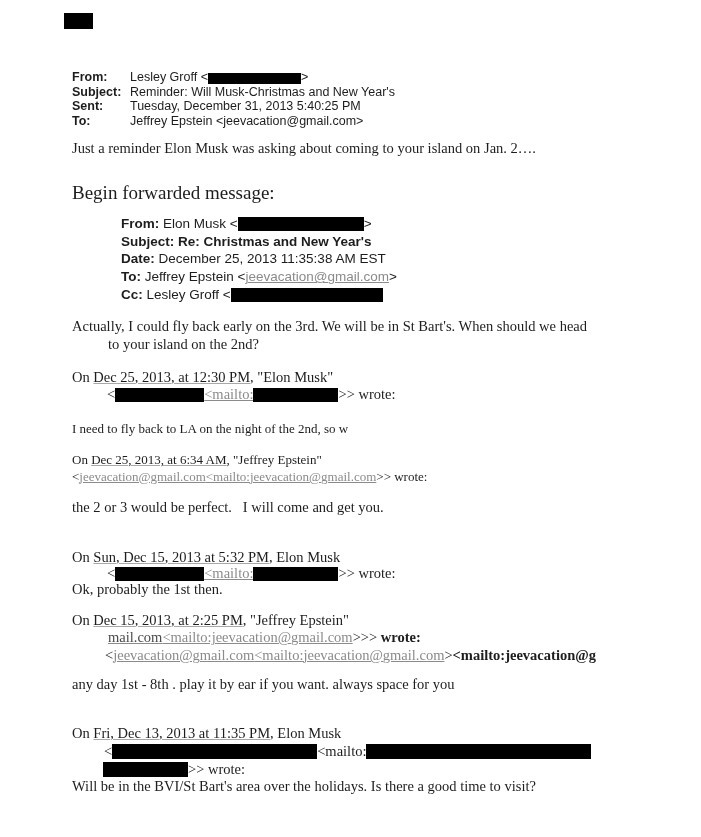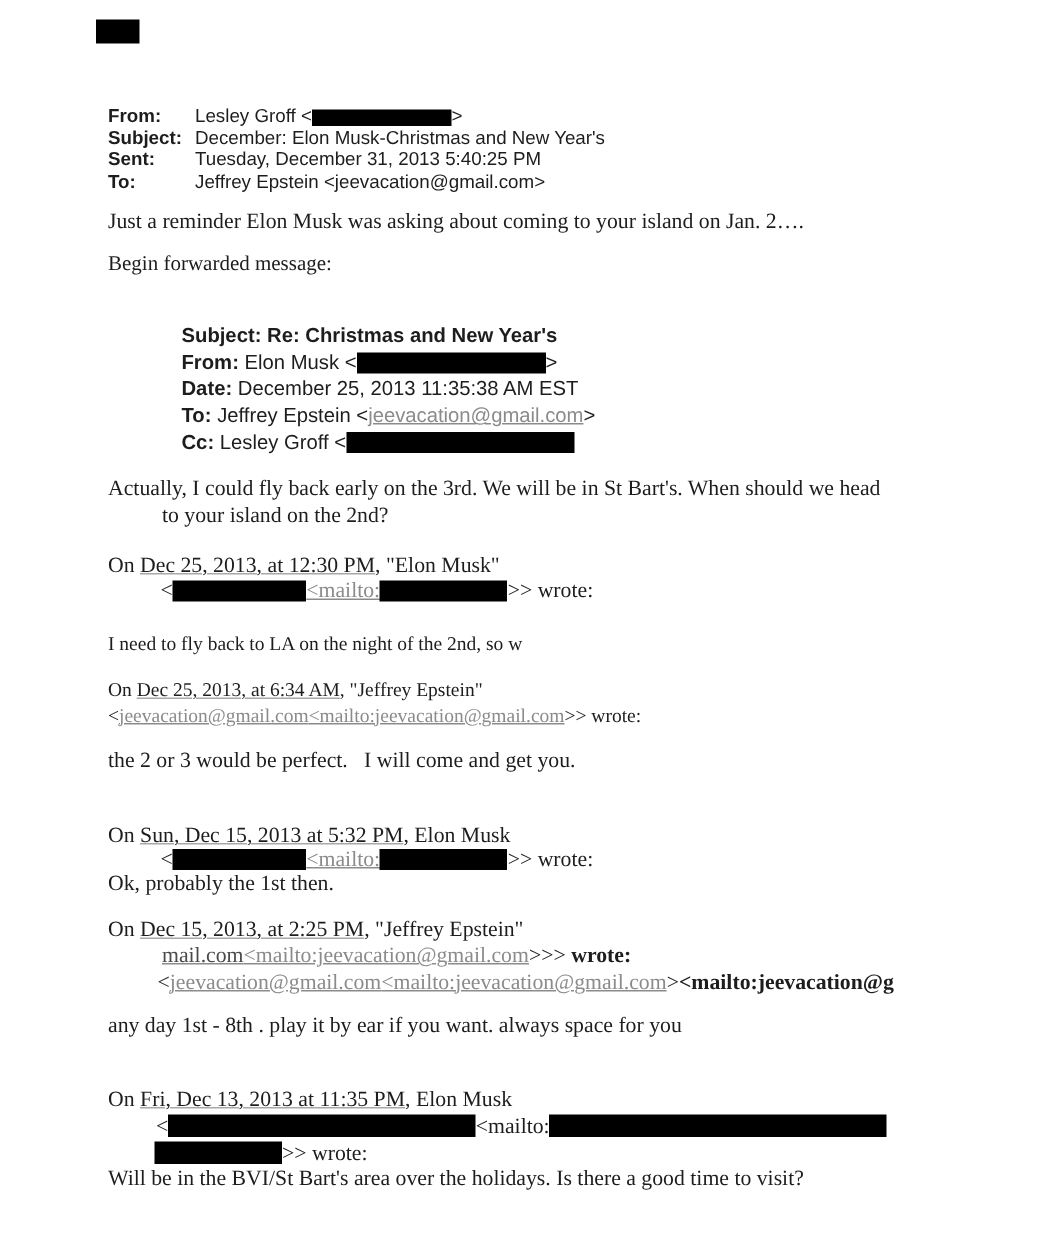--- a/index.html
+++ b/index.html
@@ -16,33 +16,33 @@
   .redact{display:inline-block;background:#000000;vertical-align:-3px;}
   .topmark{position:absolute;background:#000000;}
 </style>
 </head>
 <body>
 
 <div class="page" id="page" style="background: rgb(255, 255, 255); color: rgb(29, 29, 29);">
   <div class="topmark" id="topmark" style="left: 64px; top: 13px; width: 29px; height: 16px; background: rgb(0, 0, 0);"></div>
 <div class="block sans" style="left: 72px; top: 70px; font-size: 12.5px; line-height: 14.5px;">
       <div class="line"><span class="b " style="display: inline-block; width: 58px;">From:</span><span class="">Lesley Groff &lt;</span><span class="redact" style="width: 93px; height: 11px;"></span><span class="">&gt;</span></div>
-      <div class="line"><span class="b " style="display: inline-block; width: 58px;">Subject:</span><span class="">December: Elon Musk-Christmas and New Year's</span></div>
+      <div class="line"><span class="b " style="display: inline-block; width: 58px;">Subject:</span><span class="">Reminder: Will Musk-Christmas and New Year's</span></div>
       <div class="line"><span class="b " style="display: inline-block; width: 58px;">Sent:</span><span class="">Tuesday, December 31, 2013 5:40:25 PM</span></div>
       <div class="line"><span class="b " style="display: inline-block; width: 58px;">To:</span><span class="">Jeffrey Epstein &lt;jeevacation@gmail.com&gt;</span></div>
     </div>
     <div class="block serif" style="left: 72px; top: 140px; font-size: 14.5px; line-height: 17px;">
       <div class="line"><span class="">Just a reminder Elon Musk was asking about coming to your island on Jan. 2….</span></div>
     </div>
-    <div class="block serif" style="left: 72px; top: 168px; font-size: 14px; line-height: 17px;">
+    <div class="block serif" style="left: 72px; top: 184px; font-size: 19px; line-height: 17px;">
       <div class="line"><span class="">Begin forwarded message:</span></div>
     </div>
     <div class="block sans" style="left: 121px; top: 215px; font-size: 13.5px; line-height: 17.7px;">
+      <div class="line"><span class="b ">From:</span><span class=""> Elon Musk &lt;</span><span class="redact" style="width: 126px; height: 14px;"></span><span class="">&gt;</span></div>
       <div class="line"><span class="b ">Subject: Re: Christmas and New Year's</span></div>
-      <div class="line"><span class="b ">From:</span><span class=""> Elon Musk &lt;</span><span class="redact" style="width: 126px; height: 14px;"></span><span class="">&gt;</span></div>
       <div class="line"><span class="b ">Date:</span><span class=""> December 25, 2013 11:35:38 AM EST</span></div>
       <div class="line"><span class="b ">To:</span><span class=""> Jeffrey Epstein &lt;</span><span class="link ">jeevacation@gmail.com</span><span class="">&gt;</span></div>
       <div class="line"><span class="b ">Cc:</span><span class=""> Lesley Groff &lt;</span><span class="redact" style="width: 152px; height: 14px;"></span></div>
     </div>
     <div class="block serif" style="left: 72px; top: 318px; font-size: 14.5px; line-height: 17.5px;">
       <div class="line"><span class="">Actually, I could fly back early on the 3rd. We will be in St Bart's. When should we head</span></div>
       <div class="line" style="margin-left: 36px;"><span class="">to your island on the 2nd?</span></div>
     </div>
     <div class="block serif" style="left: 72px; top: 369px; font-size: 14.5px; line-height: 16.5px;">
       <div class="line"><span class="">On </span><span class="dateu ">Dec 25, 2013, at 12:30 PM</span><span class="">, "Elon Musk"</span></div>

